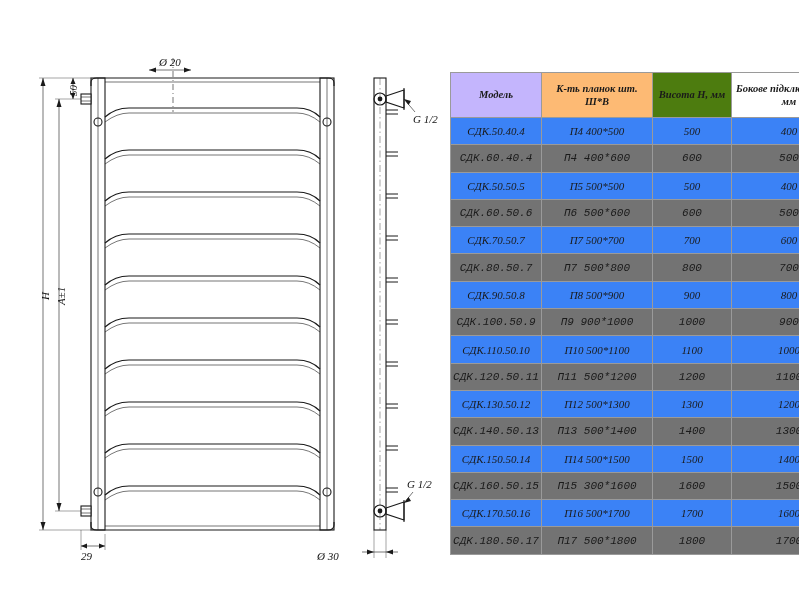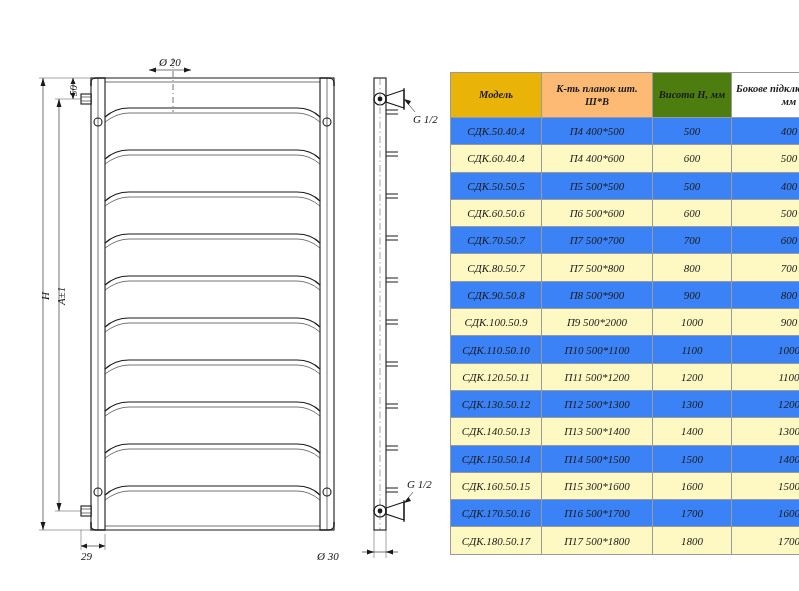--- a/index.html
+++ b/index.html
@@ -70,25 +70,25 @@
     font-weight: bold;
     height: 40px;
     line-height: 1.25;
     padding: 2px 3px;
   }
   table.spec td {
     font-size: 11px;
     height: 26.3px;
     padding: 0 2px;
   }
-  th.c0 { background: #eab308; width: 84px; }
+  th.c0 { background: #c4b5fd; width: 84px; }
   th.c1 { background: #fdba74; width: 104px; }
   th.c2 { background: #4d7c0f; width: 72px; }
   th.c3 { background: #ffffff; width: 108px; }
-  tr.alt td { background: #fef9c3; }
+  tr.alt td { background: #737373; font-family: Liberation Mono, monospace; }
   tr.norm td { background: #3b82f6; }
   .col0 { width: 84px; }
   .col1 { width: 104px; }
   .col2 { width: 72px; }
   .col3 { width: 108px; }
 </style>
 </head>
 <body>
 
 <div id="root">
@@ -288,21 +288,21 @@
             <td class="col3">700</td>
           </tr>
           <tr class="norm">
             <td class="col0">СДК.90.50.8</td>
             <td class="col1">П8 500*900</td>
             <td class="col2">900</td>
             <td class="col3">800</td>
           </tr>
           <tr class="alt">
             <td class="col0">СДК.100.50.9</td>
-            <td class="col1">П9 500*2000</td>
+            <td class="col1">П9 900*1000</td>
             <td class="col2">1000</td>
             <td class="col3">900</td>
           </tr>
           <tr class="norm">
             <td class="col0">СДК.110.50.10</td>
             <td class="col1">П10 500*1100</td>
             <td class="col2">1100</td>
             <td class="col3">1000</td>
           </tr>
           <tr class="alt">

